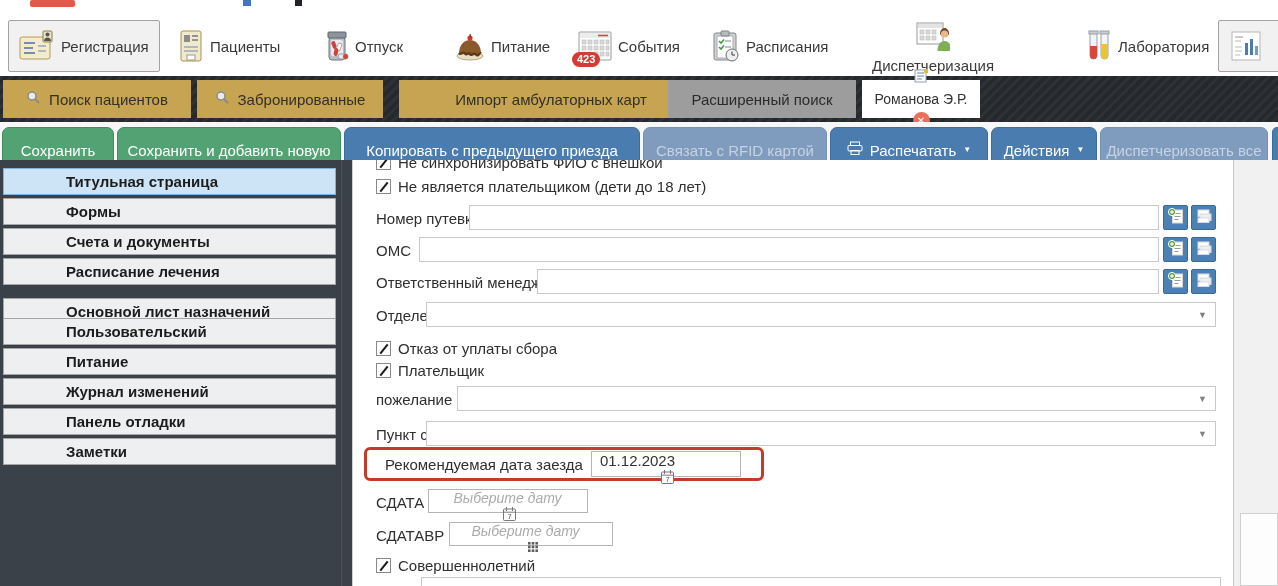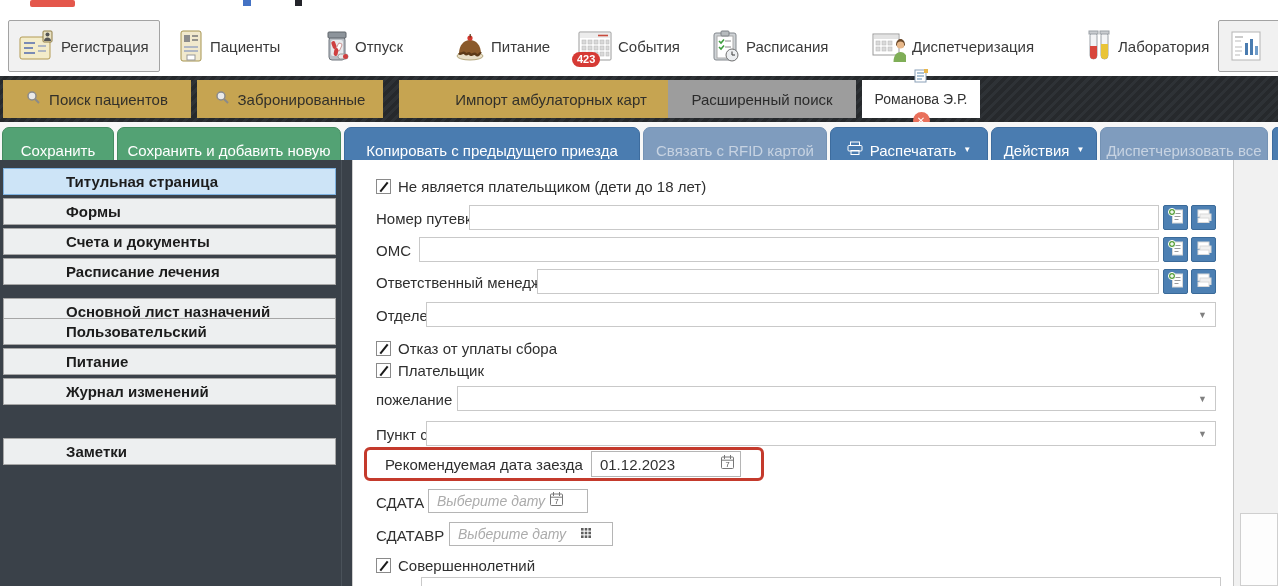--- a/index.html
+++ b/index.html
@@ -68,21 +68,21 @@
   .cbrow { position:absolute; display:flex; align-items:center; gap:7px; height:18px; }
   .cb { width:15px; height:15px; border:1px solid #8a8a8a; background:#fff; position:relative; cursor:pointer; flex:none; }
   .cb.checked::after { content:""; position:absolute; left:6px; top:1px; width:2px; height:12px;
                        background:#1a1a1a; transform:rotate(38deg); }
   .cb-label { font-size:15px; color:#2f2f2f; white-space:nowrap; }
 
   .fldbtn { position:absolute; width:25px; height:25px; background:#4d80b3; border:1px solid #3a6a99;
             border-radius:2px; display:flex; align-items:center; justify-content:center; cursor:pointer; }
 
   .datewrap { position:absolute; border:1px solid #b5b5b5; background:#fff; display:flex;
-              align-items:center; padding:0 5px 0 8px; }
+              align-items:center; padding:0 5px 0 8px;flex-direction:column; }
   .datewrap input { border:none; outline:none; font-size:14px; color:#333; width:100%;
                     font-family:"Liberation Sans","DejaVu Sans",sans-serif; background:transparent; }
   .datewrap input::placeholder { font-style:italic; color:#ababab; }
   .redbox { position:absolute; left:11px; top:287px; width:400px; height:34px; border:3px solid #c43a2c;
             border-radius:6px; display:flex; align-items:center; padding-left:18px; background:#fff; }
   .redbox .fld-label-inline { font-size:15px; color:#2f2f2f; white-space:nowrap; }
   .redbox .datewrap { position:static; margin-left:8px; width:150px; height:26px; }
   .redbox .datewrap input { font-size:15px; }
 </style>
 </head>
@@ -199,21 +199,21 @@
             <path d="M7 17l2 2 3-3.5" stroke="#3f9e3f" stroke-width="1.6" fill="none"></path>
             <line x1="13" y1="17" x2="19" y2="17" stroke="#888"></line>
             <circle cx="20" cy="25" r="6" fill="#eceef0" stroke="#707070"></circle>
             <line x1="20" y1="25" x2="20" y2="21.5" stroke="#555" stroke-width="1.2"></line>
             <line x1="20" y1="25" x2="23" y2="25" stroke="#555" stroke-width="1.2"></line>
           </svg>
       </span>
       <span>Расписания</span>
     </div>
 
-    <div class="tb-item" style="left:872px;">
+    <div class="tb-item" style="left:872px;flex-direction:column;">
       <span class="tb-iconwrap">
         <svg width="34" height="31" viewBox="0 0 34 31">
             <rect x="1" y="3" width="26" height="21" fill="#fff" stroke="#9a9a9a"></rect>
             <rect x="2" y="4" width="24" height="4" fill="#e3e3e3"></rect>
             <g fill="#d9d9d9" stroke="#bdbdbd" stroke-width="0.6">
               <rect x="4" y="10" width="4" height="4"></rect>
               <rect x="10" y="10" width="4" height="4"></rect>
               <rect x="16" y="10" width="4" height="4"></rect>
               <rect x="4" y="16" width="4" height="4"></rect>
               <rect x="10" y="16" width="4" height="4"></rect>
@@ -329,26 +329,31 @@
 
     <div class="sidebar">
       <div class="side-item side-item--selected" style="top:8px;">Титульная страница</div>
       <div class="side-item" style="top:38px;">Формы</div>
       <div class="side-item" style="top:68px;">Счета и документы</div>
       <div class="side-item" style="top:98px;">Расписание лечения</div>
       <div class="side-item" style="top:128px;margin-top:10px;">Основной лист назначений</div>
       <div class="side-item" style="top:158px;">Пользовательский</div>
       <div class="side-item" style="top:188px;">Питание</div>
       <div class="side-item" style="top:218px;">Журнал изменений</div>
+      <div class="side-item" style="top:248px;">Панель отладки</div>
       <div class="side-item" style="top:278px;">Заметки</div>
       <div class="sidebar-line"></div>
     </div>
 
     <div class="formpanel">
 
+      <div class="cbrow" style="left:23px; top:-7px;">
+        <span class="cb checked"></span>
+        <span class="cb-label">Не синхронизировать ФИО с внешкой</span>
+      </div>
 
       <div class="cbrow" style="left:23px; top:17px;">
         <span class="cb checked"></span>
         <span class="cb-label">Не является плательщиком (дети до 18 лет)</span>
       </div>
 
       <div class="fld-label" style="left:23px; top:50px;">Номер путевки</div>
       <input class="txt" style="left: 116px; top: 45px; width: 690px;" value="">
       <div class="fldbtn" style="left:810px; top:45px;">
         <span><svg width="18" height="18" viewBox="0 0 18 18">

